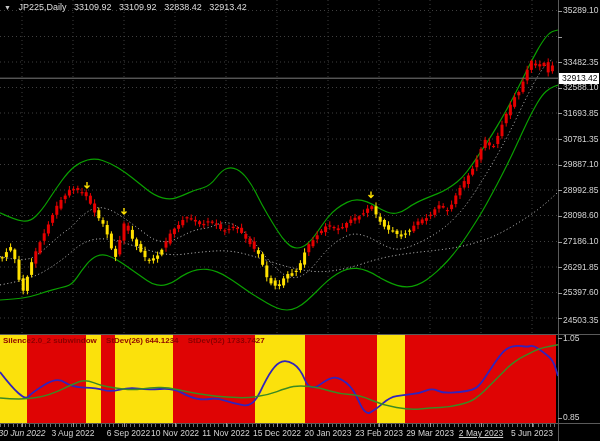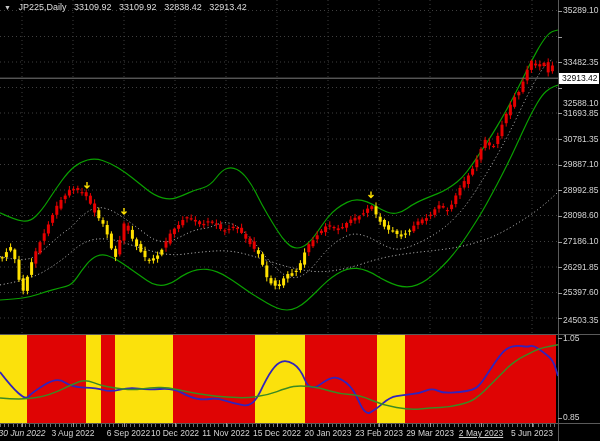--- a/index.html
+++ b/index.html
@@ -354,40 +354,45 @@
 
   <div id="ohlc-header">
     <span id="dd-icon">▼</span>
     <span>JP225,Daily</span>
     <span>33109.92</span>
     <span>33109.92</span>
     <span>32838.42</span>
     <span>32913.42</span>
   </div>
 
+  <div id="sub-title">
+    <span>Silence2.0_2 subwindow</span>
+    <span>StDev(26) 644.1234</span>
+    <span>StDev(52) 1733.7427</span>
+  </div>
 
   <div class="vline" style="left:558px;top:0;height:441px;"></div>
   <div class="hline" style="left:0;top:334px;width:600px;"></div>
   <div class="hline" style="left:0;top:423px;width:600px;"></div>
 
   <div id="minor-ticks"></div>
 
   <span id="cur-price-box" style="top: 72.7px;">32913.42</span>
 
   <span class="sub-scale" style="top:334px;">1.05</span>
   <span class="sub-scale" style="top:413px;">0.85</span>
 
   <div id="gen-labels">
       <span class="lbl" style="left:563px;top:6.0px;">35289.10</span>
       <div class="tick" style="left:558px;top:10.5px;"></div>
       <span class="lbl" style="left:563px;top:32.0px;margin-left:41px;">34376.60</span>
       <div class="tick" style="left:558px;top:36.5px;"></div>
       <span class="lbl" style="left:563px;top:57.5px;">33482.35</span>
       <div class="tick" style="left:558px;top:62.0px;"></div>
-      <span class="lbl" style="left:563px;top:99px;">32588.10</span>
+      <span class="lbl" style="left:563px;top:83.0px;">32588.10</span>
       <div class="tick" style="left:558px;top:87.5px;"></div>
       <span class="lbl" style="left:563px;top:108.5px;">31693.85</span>
       <div class="tick" style="left:558px;top:113.0px;"></div>
       <span class="lbl" style="left:563px;top:134.5px;">30781.35</span>
       <div class="tick" style="left:558px;top:139.0px;"></div>
       <span class="lbl" style="left:563px;top:160.0px;">29887.10</span>
       <div class="tick" style="left:558px;top:164.5px;"></div>
       <span class="lbl" style="left:563px;top:185.5px;">28992.85</span>
       <div class="tick" style="left:558px;top:190.0px;"></div>
       <span class="lbl" style="left:563px;top:211.0px;">28098.60</span>
@@ -399,21 +404,21 @@
       <span class="lbl" style="left:563px;top:288.0px;">25397.60</span>
       <div class="tick" style="left:558px;top:292.5px;"></div>
       <span class="lbl" style="left:563px;top:316px;">24503.35</span>
       <div class="tick" style="left:558px;top:318.0px;"></div>
       <span class="lbl" style="left:22px;top:429px;transform:translateX(-50%);font-style:italic;">30 Jun 2022</span>
       <div class="btick" style="left:22px;top:423px;"></div>
       <span class="lbl" style="left:73px;top:429px;transform:translateX(-50%);">3 Aug 2022</span>
       <div class="btick" style="left:73px;top:423px;"></div>
       <span class="lbl" style="left:124px;top:429px;transform:translateX(-50%);padding-left:9px;">6 Sep 2022</span>
       <div class="btick" style="left:124px;top:423px;"></div>
-      <span class="lbl" style="left:175px;top:429px;transform:translateX(-50%);">10 Dec 2022</span>
+      <span class="lbl" style="left:175px;top:429px;transform:translateX(-50%);">10 Nov 2022</span>
       <div class="btick" style="left:175px;top:423px;"></div>
       <span class="lbl" style="left:226px;top:429px;transform:translateX(-50%);">11 Nov 2022</span>
       <div class="btick" style="left:226px;top:423px;"></div>
       <span class="lbl" style="left:277px;top:429px;transform:translateX(-50%);">15 Dec 2022</span>
       <div class="btick" style="left:277px;top:423px;"></div>
       <span class="lbl" style="left:328px;top:429px;transform:translateX(-50%);">20 Jan 2023</span>
       <div class="btick" style="left:328px;top:423px;"></div>
       <span class="lbl" style="left:379px;top:429px;transform:translateX(-50%);">23 Feb 2023</span>
       <div class="btick" style="left:379px;top:423px;"></div>
       <span class="lbl" style="left:430px;top:429px;transform:translateX(-50%);">29 Mar 2023</span>

